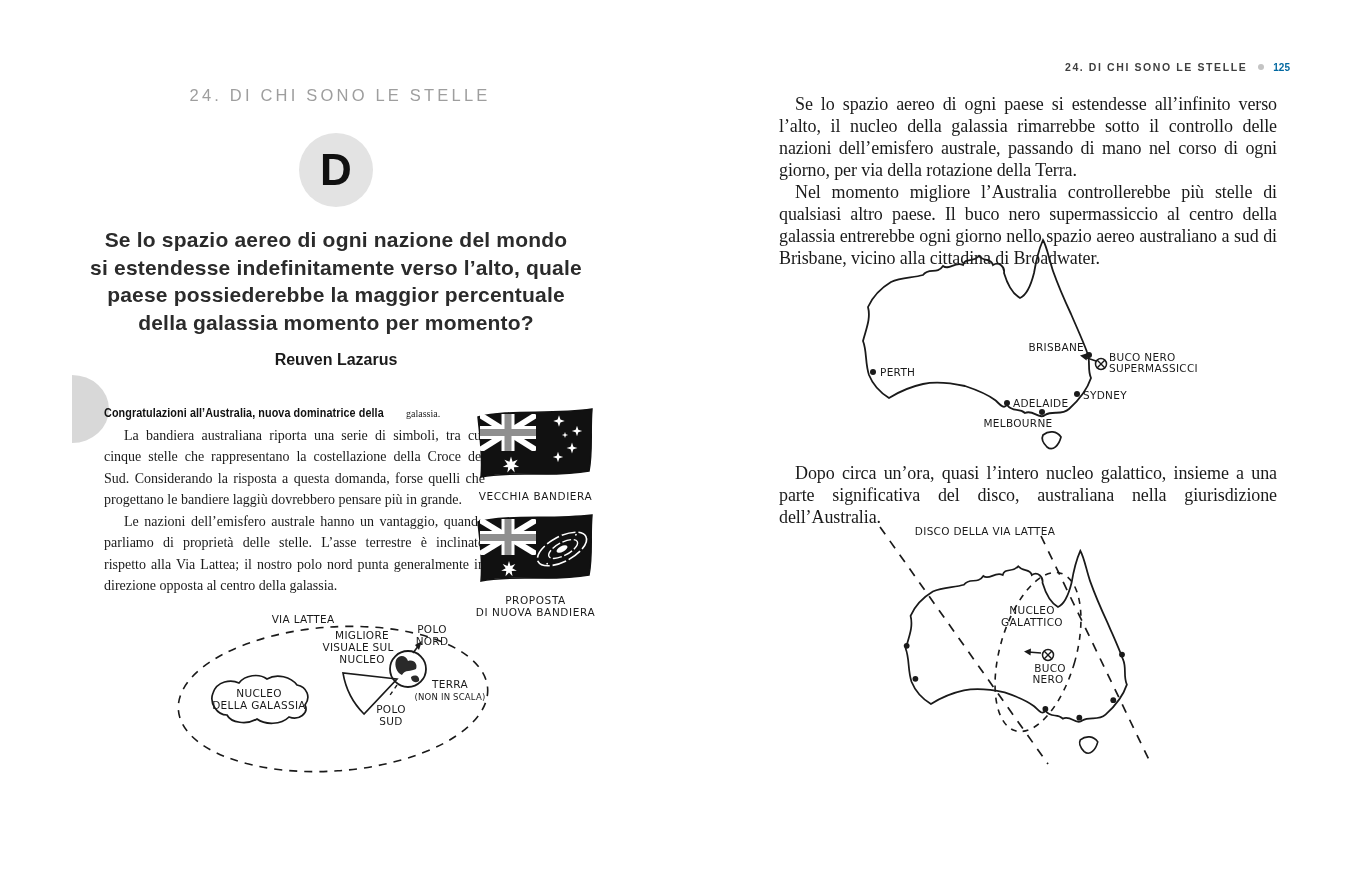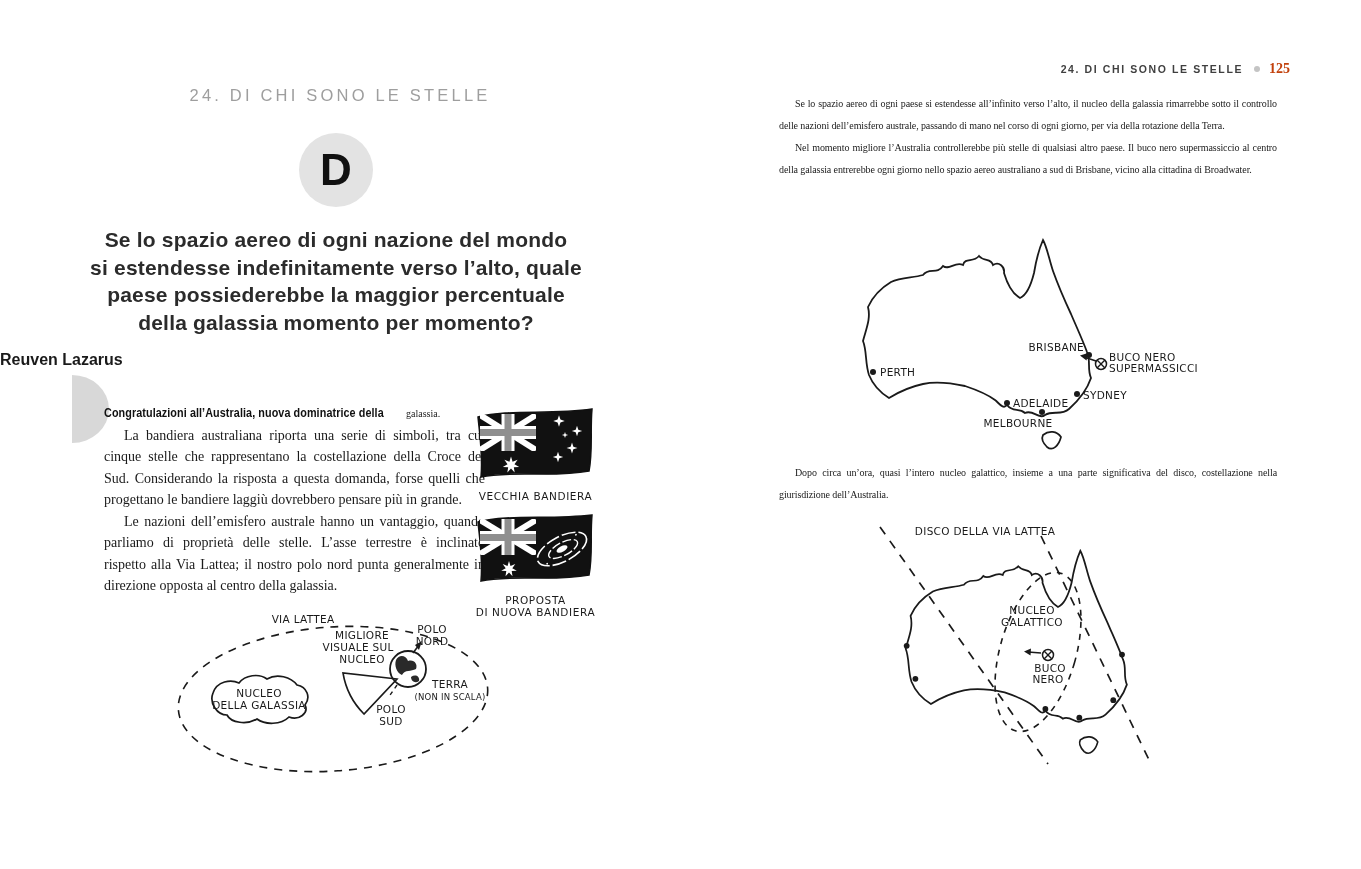--- a/index.html
+++ b/index.html
@@ -11,21 +11,21 @@
   .chapter-title{left:0;top:86px;width:680px;text-align:center;
      font-family:"Liberation Sans",sans-serif;font-size:16.5px;letter-spacing:3.2px;
      color:#9e9e9e;font-weight:400;}
   .drop-cap-circle{left:299px;top:133px;width:74px;height:74px;border-radius:50%;
      background:#e3e3e3;display:flex;align-items:center;justify-content:center;}
   .drop-cap-circle span{font-family:"Liberation Sans",sans-serif;font-weight:700;
      font-size:44px;color:#111;}
   .question{left:54px;top:226px;width:564px;text-align:center;
      font-family:"Liberation Sans",sans-serif;font-weight:700;font-size:21px;
      line-height:27.5px;color:#2b2b2b;letter-spacing:0.2px;}
-  .attribution{left:0;top:351px;width:672px;
+  .attribution{left:0;top:351px;width:672px;text-align:center;
      font-family:"Liberation Sans",sans-serif;font-weight:700;font-size:16px;color:#1a1a1a;}
   .semicircle{left:72px;top:375px;width:37px;height:68px;background:#d8d8d8;
      border-radius:0 100% 100% 0 / 0 50% 50% 0;}
   .left-body{left:88px;top:402px;width:381px;font-size:14px;line-height:21.5px;
      text-align:justify;margin-left:16px;}
   .lead{display:flex;align-items:baseline;white-space:nowrap;}
   .lead-bold-wrap{width:302px;overflow:visible;}
   .lead-bold{display:inline-block;white-space:nowrap;transform:scaleX(0.80);
      transform-origin:0 70%;font-family:"Liberation Sans",sans-serif;font-weight:700;
      font-size:13.5px;letter-spacing:0.1px;color:#111;}
@@ -34,22 +34,22 @@
 
   .flags-col{left:472px;top:406px;width:127px;text-align:center;}
   .flag-caption{font-family:"DejaVu Sans",sans-serif;font-size:10.5px;letter-spacing:0.6px;
      color:#1a1a1a;line-height:12.5px;margin-top:4px;}
 
   
   .running-head{top:61px;left:1050px;width:240px;display:flex;align-items:center;
      justify-content:flex-end;font-family:"Liberation Sans",sans-serif;}
   .rh-title{font-size:10.5px;font-weight:700;letter-spacing:1.6px;color:#3f3f3f;}
   .rh-dot{width:6px;height:6px;border-radius:50%;background:#c4c4c4;margin:0 9px 0 11px;}
-  .rh-num{font-size:14px;font-weight:700;color:#c2410c;font-family:Liberation Serif, serif;}
-  .right-body{left:779px;width:498px;font-size:10px;line-height:22px;
+  .rh-num{font-size:10px;font-weight:700;color:#0369a1;}
+  .right-body{left:779px;width:498px;font-size:18px;line-height:22px;
      text-align:justify;letter-spacing:-0.1px;}
   .right-body p{margin:0;text-indent:16px;}
 
   
   svg text{font-family:"DejaVu Sans",sans-serif;fill:#1a1a1a;}
   .lbl{font-size:10.5px;letter-spacing:0.3px;}
   .lbl-sm{font-size:8.5px;letter-spacing:0.2px;}
   .ink{stroke:#1a1a1a;fill:none;}
 </style>
 </head>
@@ -193,21 +193,21 @@
     <text x="27" y="143" class="lbl">PERTH</text>
     <text x="231" y="118" text-anchor="end" class="lbl">BRISBANE</text>
     <text x="160" y="174" class="lbl">ADELAIDE</text>
     <text x="230" y="166" class="lbl">SYDNEY</text>
     <text x="165" y="194" text-anchor="middle" class="lbl">MELBOURNE</text>
     <text x="256" y="128" class="lbl">BUCO NERO</text>
     <text x="256" y="139" class="lbl">SUPERMASSICCIO</text>
   </svg>
 
   <div class="abs right-body" style="top:462px">
-    <p>Dopo circa un’ora, quasi l’intero nucleo galattico, insieme a una parte significativa del disco, costellazione nella giurisdizione dell’Australia.</p>
+    <p>Dopo circa un’ora, quasi l’intero nucleo galattico, insieme a una parte significativa del disco, australiana nella giurisdizione dell’Australia.</p>
   </div>
 
   <svg class="abs" style="left:860px;top:522px" width="332" height="296" viewBox="0 0 332 296">
     <line x1="20" y1="5" x2="188" y2="242" class="ink" stroke-width="1.7" stroke-dasharray="9,8"></line>
     <line x1="181" y1="14" x2="290" y2="240" class="ink" stroke-width="1.7" stroke-dasharray="9,8"></line>
     <g transform="translate(36,22) scale(0.97)">
       <path d="M70,42 C76,34 84,42 90,33 C96,38 102,28 110,32 C112,24 120,30 126,23 C131,29 138,25 140,32 C146,28 152,34 151,40 C154,50 158,60 167,65 C174,62 178,52 181,40 C183,28 186,16 190,7 C194,14 196,26 200,38 C205,52 211,66 218,81 C224,95 230,108 234,119 C238,128 234,136 238,145 C234,157 226,167 216,176 C208,183 200,177 192,182 C186,187 180,176 172,180 C166,174 160,180 154,172 C150,177 146,170 142,167 C134,161 124,157 112,153 C98,150 84,148 70,151 C56,154 44,160 36,165 C28,160 20,152 16,142 C12,130 14,118 10,108 C13,96 18,86 15,74 C20,63 28,55 38,49 C48,44 60,45 70,42 Z" class="ink" stroke-width="1.8"></path>
       <path d="M190,202 C196,197 204,198 208,204 C206,212 200,219 194,214 C190,210 188,206 190,202 Z" class="ink" stroke-width="1.7"></path>
       <circle cx="20" cy="139" r="3" fill="#1a1a1a"></circle>
       <circle cx="11" cy="105" r="3" fill="#1a1a1a"></circle>

